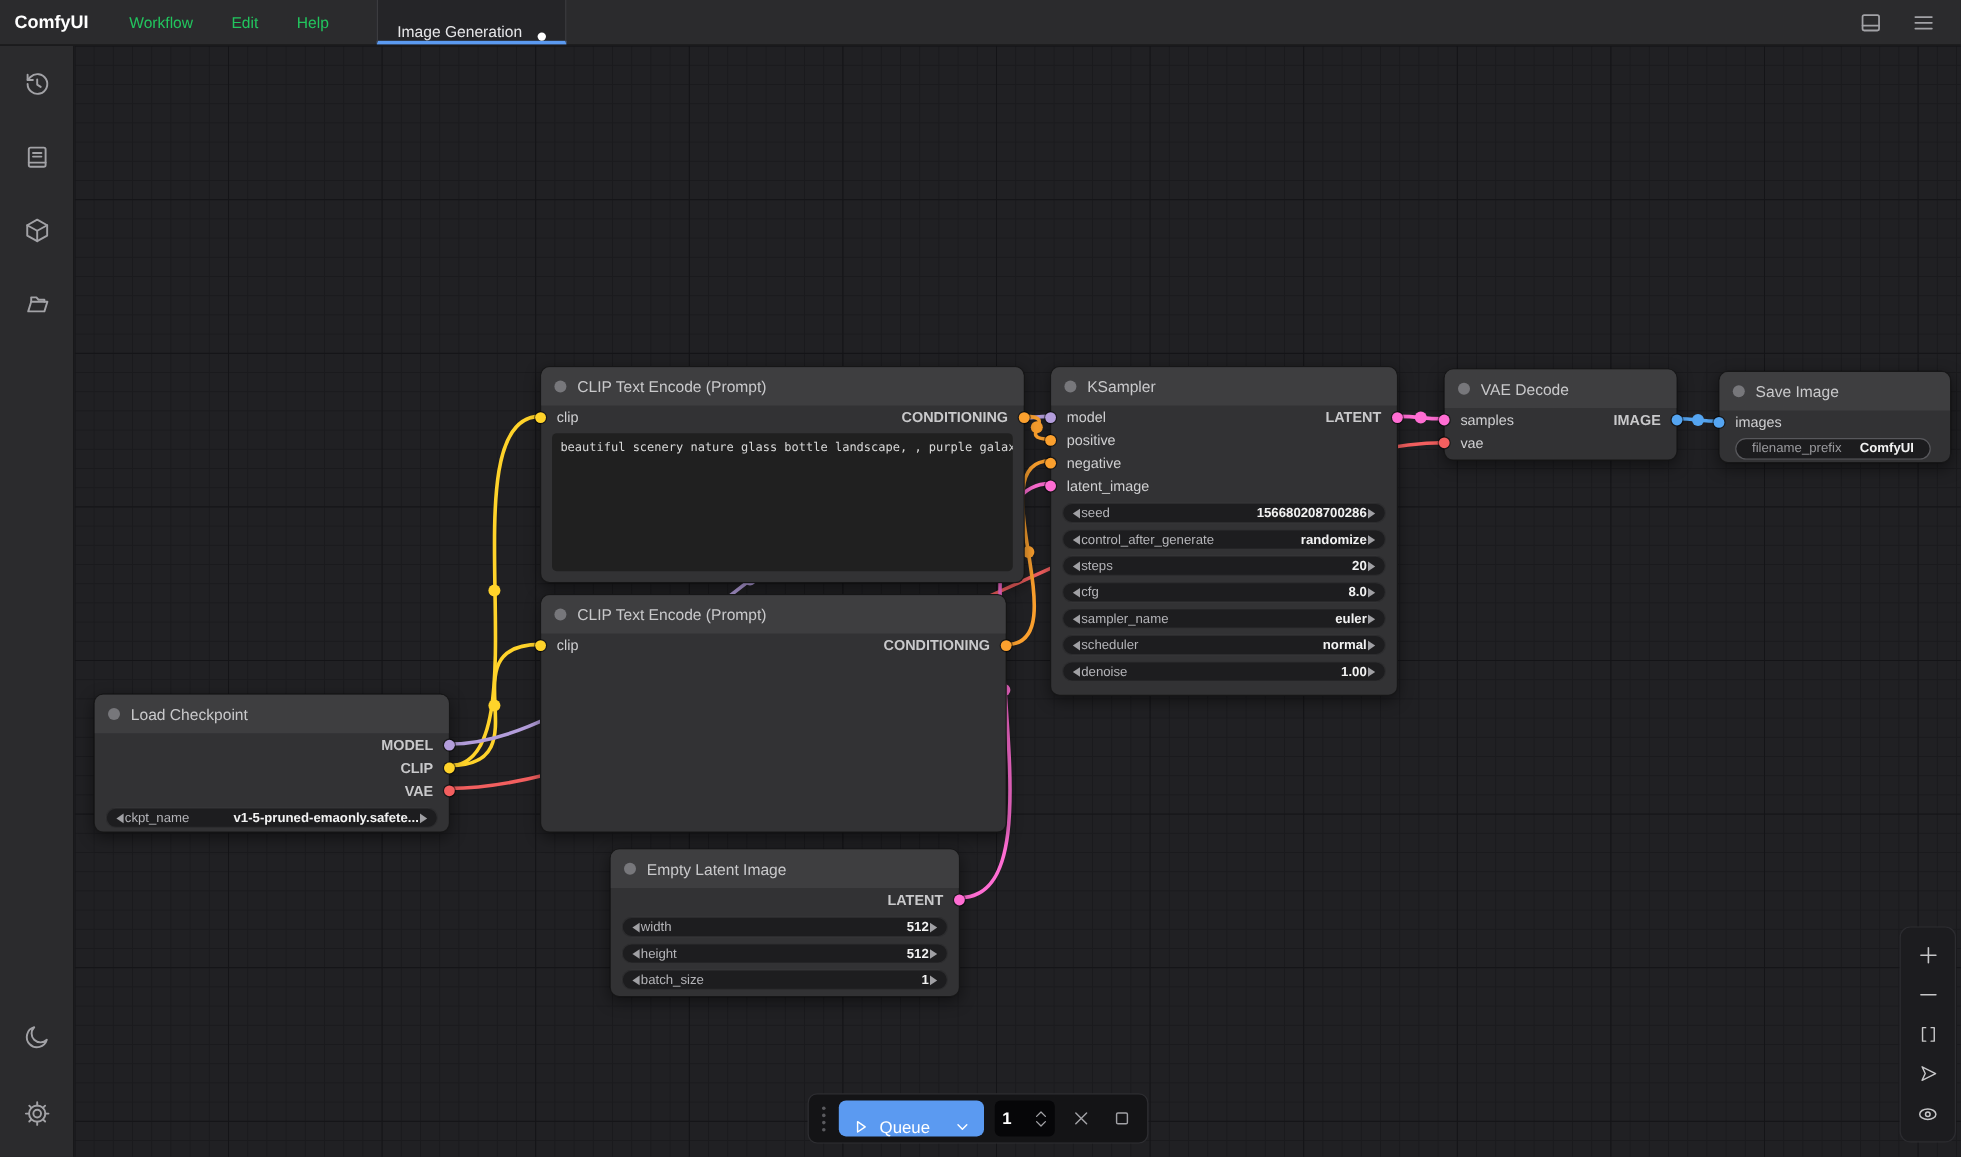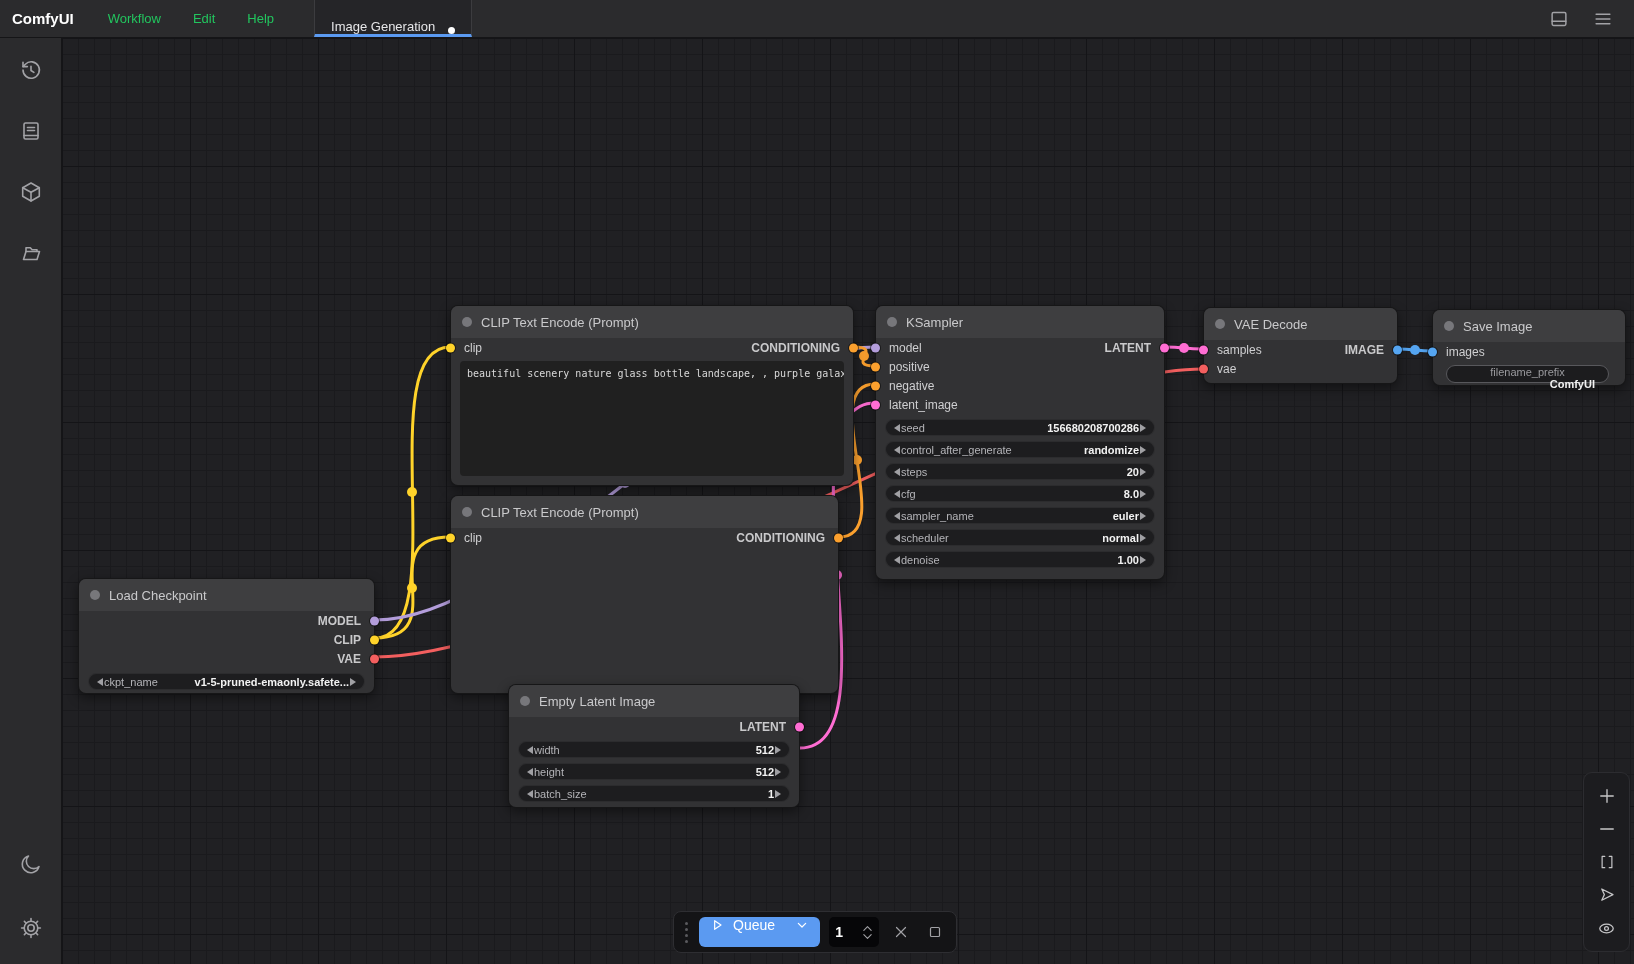--- a/index.html
+++ b/index.html
@@ -68,30 +68,30 @@
   .warr.wl { border-right:6px solid #a0a0a4; }
   .warr.wr { border-left:6px solid #a0a0a4; }
 
   .prompt-text { position:absolute; left:9px; right:9px; bottom:9px; background:#202020;
                  border-radius:4px; color:#d8d8d8; font-family:"DejaVu Sans Mono",monospace;
                  font-size:10px; padding:6px 7px; line-height:1.4; white-space:nowrap;
                  overflow:hidden; }
 
   .pill-plain { height:18px; border:1px solid #58585c; background:#1c1c1e; border-radius:10px;
                 margin:4px 16px 0 13px; display:flex; align-items:center; padding:0 13px;
-                font-size:11px;flex-direction:column; }
+                font-size:11px; }
   .pill-plain .wlabel { color:#9a9a9e; }
 
   
   .queue-bar { position:absolute; left:673px; top:911px; width:284px; height:42px;
                background:#141416; border:1px solid #2e2e32; border-radius:8px;
                display:flex; align-items:center; gap:9px; padding:0 9px; z-index:5; }
   .drag-handle { display:flex; flex-direction:column; gap:3px; padding:0 2px; }
   .drag-handle i { width:3px; height:3px; border-radius:50%; background:#5a5a5e; }
-  .queue-btn { height:30px; width:126px; border-radius:6px; display:flex; align-items:flex-start;
+  .queue-btn { height:30px; width:126px; border-radius:6px; display:flex; align-items:flex-end;
                gap:8px; padding:0 10px; color:#ffffff; font-size:14px; }
   .stepper { height:30px; width:52px; background:#060608; border-radius:5px; display:flex;
              align-items:center; padding:0 6px; color:#ffffff; font-size:14px; font-weight:bold; }
   .stepper-chevrons { margin-left:auto; display:flex; flex-direction:column; gap:1px; }
   .qicon { width:26px; height:26px; display:flex; align-items:center; justify-content:center; }
 
   
   .canvas-controls { position:absolute; left:1583px; top:772px; width:47px; height:180px;
                      background:#1c1c1f; border:1px solid #2c2c30; border-radius:9px;
                      display:flex; flex-direction:column; align-items:center;
@@ -341,21 +341,21 @@
   <div class="port-row">
     <span class="port-dot in" style="background: rgb(85, 165, 241);"></span>
     <span class="in-label">images</span>
   </div>
   <div class="pill-plain">
     <span class="wlabel">filename_prefix</span>
     <span class="wvalue">ComfyUI</span>
   </div>
 </div>
 
-<div class="node" style="left:508px;top:684px;width:292px;height:124px;">
+<div class="node" style="left:508px;top:707px;width:292px;height:124px;">
   <div class="node-header">
     <span class="collapse-dot"></span>
     <span>Empty Latent Image</span>
   </div>
   <div class="port-row">
     <span class="out-label">LATENT</span>
     <span class="port-dot out" style="background: rgb(255, 109, 211);"></span>
   </div>
   <div class="widget">
     <span class="warr wl"></span>

